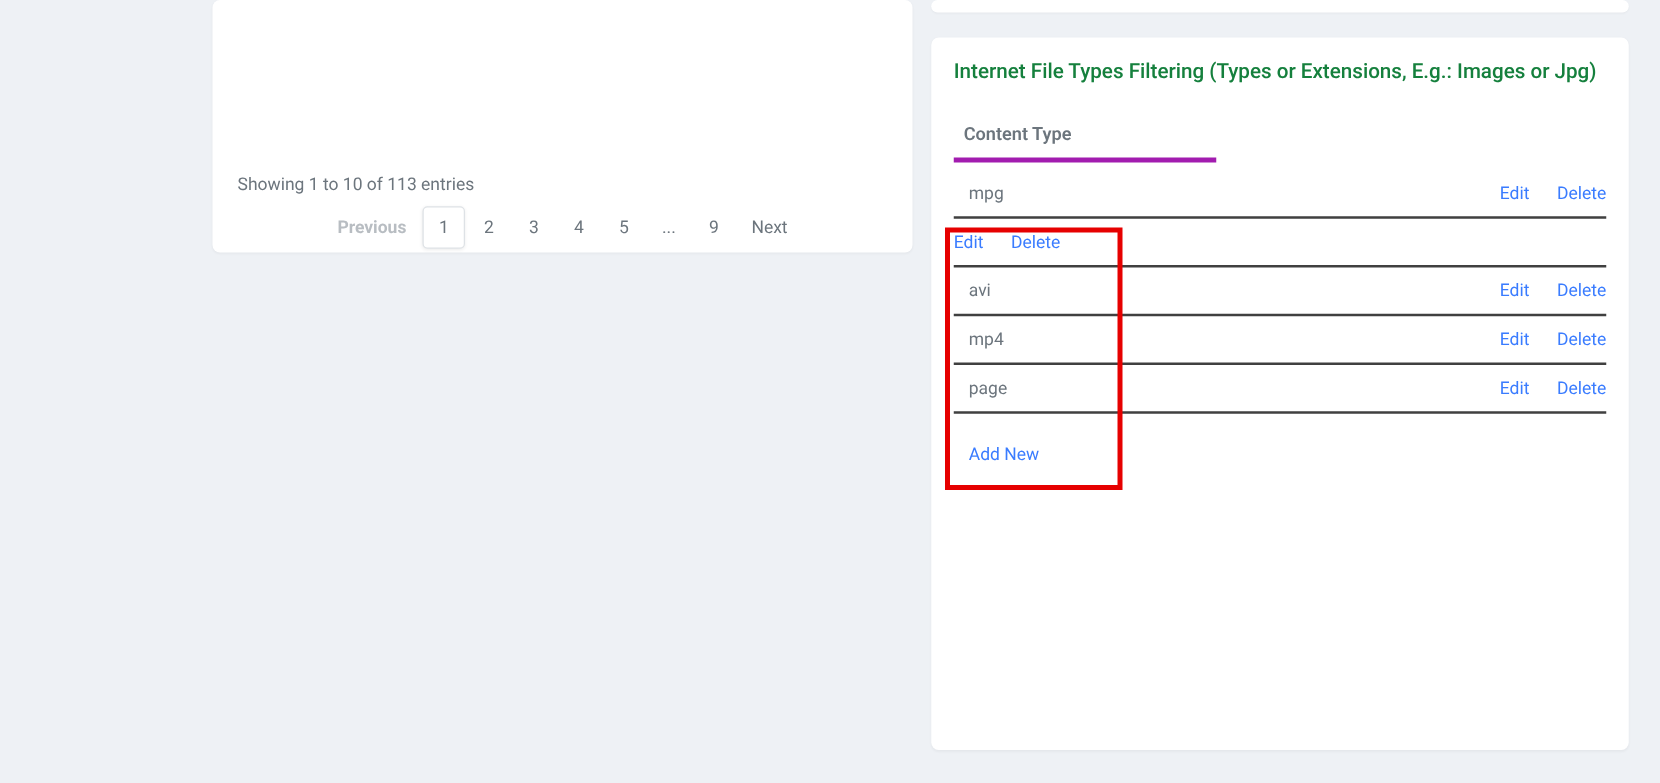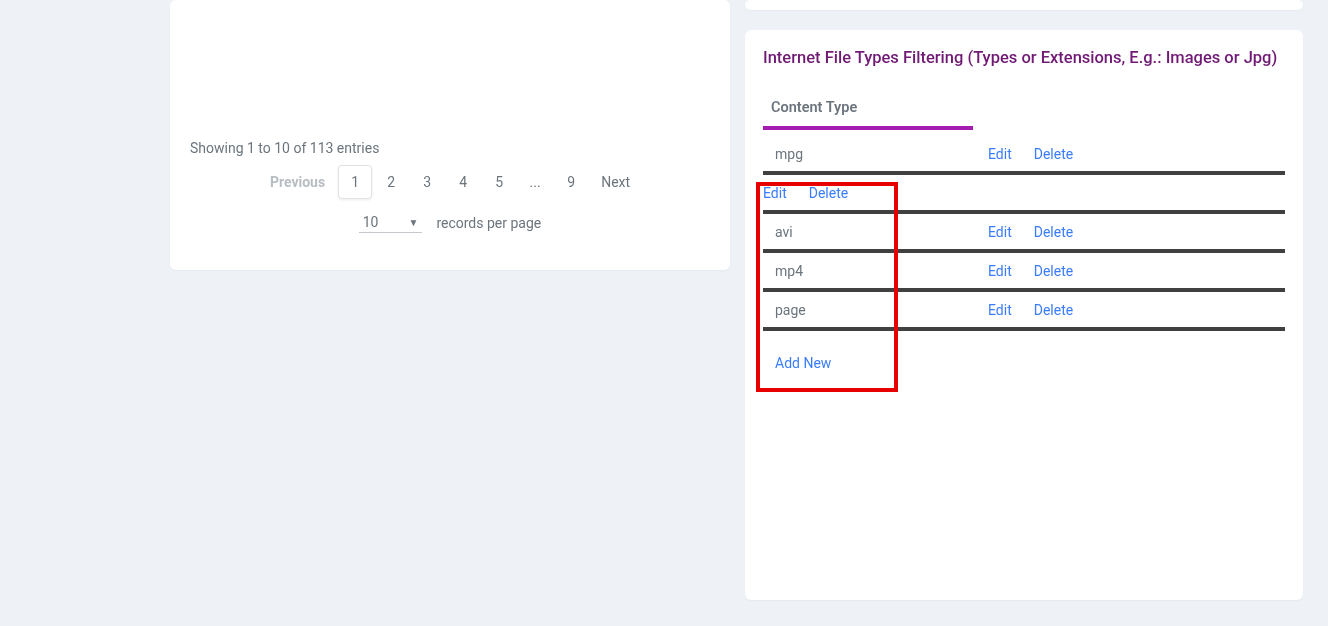--- a/index.html
+++ b/index.html
@@ -13,21 +13,21 @@
       color: #6c757d;
     }
     .left-panel {
       position: absolute;
       left: 170px;
       top: 0;
       width: 560px;
       background: #ffffff;
       border-radius: 6px;
       box-shadow: 0 1px 2px rgba(0,0,0,0.04);
-      height: 270px;
+      height: 202px;
       padding-bottom: 20px;
     }
     .entries-text {
       position: absolute;
       left: 20px;
       top: 140px;
       font-size: 14px;
       color: #6c757d;
     }
     .pagination {
@@ -97,21 +97,21 @@
     .main-card {
       background: #fff;
       border-radius: 6px;
       box-shadow: 0 1px 2px rgba(0,0,0,0.04);
       padding: 18px 18px 22px 18px;
       min-height: 570px;
     }
     .card-title {
       font-size: 16.5px;
       font-weight: 500;
-      color: #701a75;
+      color: #15803d;
       margin-bottom: 22px;
     }
     .toggle-row {
       display: flex;
       align-items: center;
       gap: 14px;
       margin-bottom: 22px;
     }
     .toggle {
       width: 30px;
@@ -148,21 +148,22 @@
       left: 756px;
       top: 183px;
       height: 210px;
       z-index: 5;
     }
     .data-rows { margin-top: 6px; }
     .data-row {
       display: flex;
       align-items: center;
       height: 39px;
-      border-bottom: 4px solid #404040;
+      border-bottom: 2px solid #404040;
+      justify-content: space-between;
     }
     .cell-type {
       width: 225px;
       padding-left: 12px;
       font-size: 14px;
       color: #6c757d;
     }
     .cell-actions {
       display: flex;
       gap: 22px;
@@ -186,27 +187,20 @@
     <span class="page-btn disabled">Previous</span>
     <span class="page-btn active">1</span>
     <span class="page-btn">2</span>
     <span class="page-btn">3</span>
     <span class="page-btn">4</span>
     <span class="page-btn">5</span>
     <span class="page-btn">...</span>
     <span class="page-btn">9</span>
     <span class="page-btn">Next</span>
   </div>
-  <div class="records-row">
-    <div class="select-wrap">
-      <span class="select-val">10</span>
-      <span class="chevron">▼</span>
-    </div>
-    <span class="records-label">records per page</span>
-  </div>
 </div>
 
 <div class="right-panel">
   <div class="top-card"></div>
   <div class="main-card">
     <div class="card-title">Internet File Types Filtering (Types or Extensions, E.g.: Images or Jpg)</div>
     <div class="table-area">
       <div class="th-row">
         <span class="th-label">Content Type</span>
       </div>

